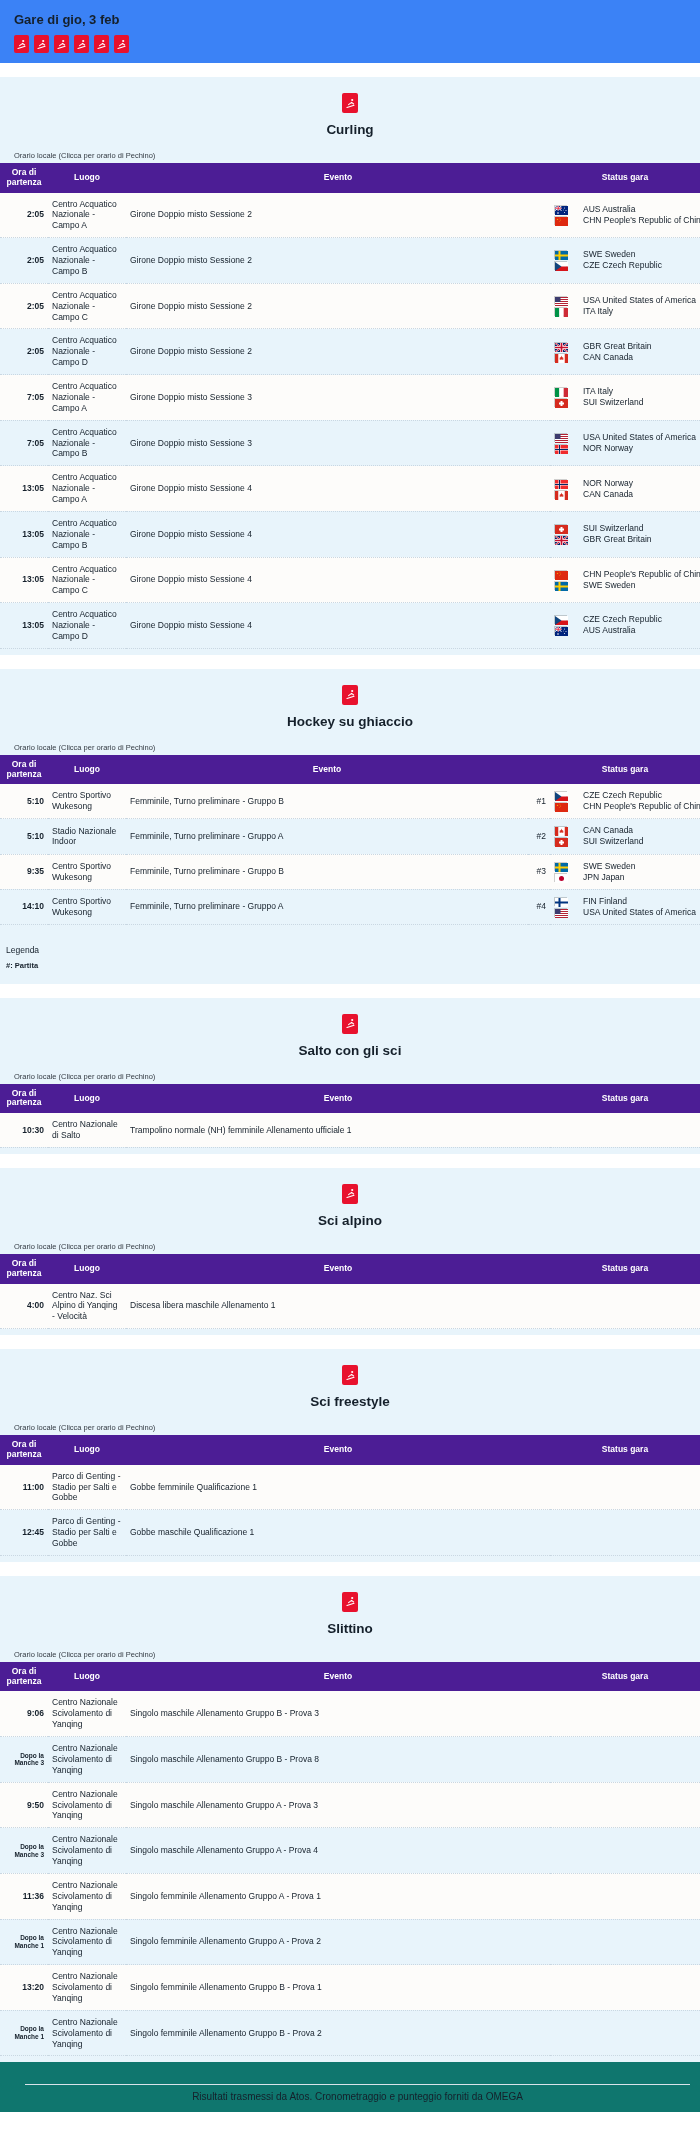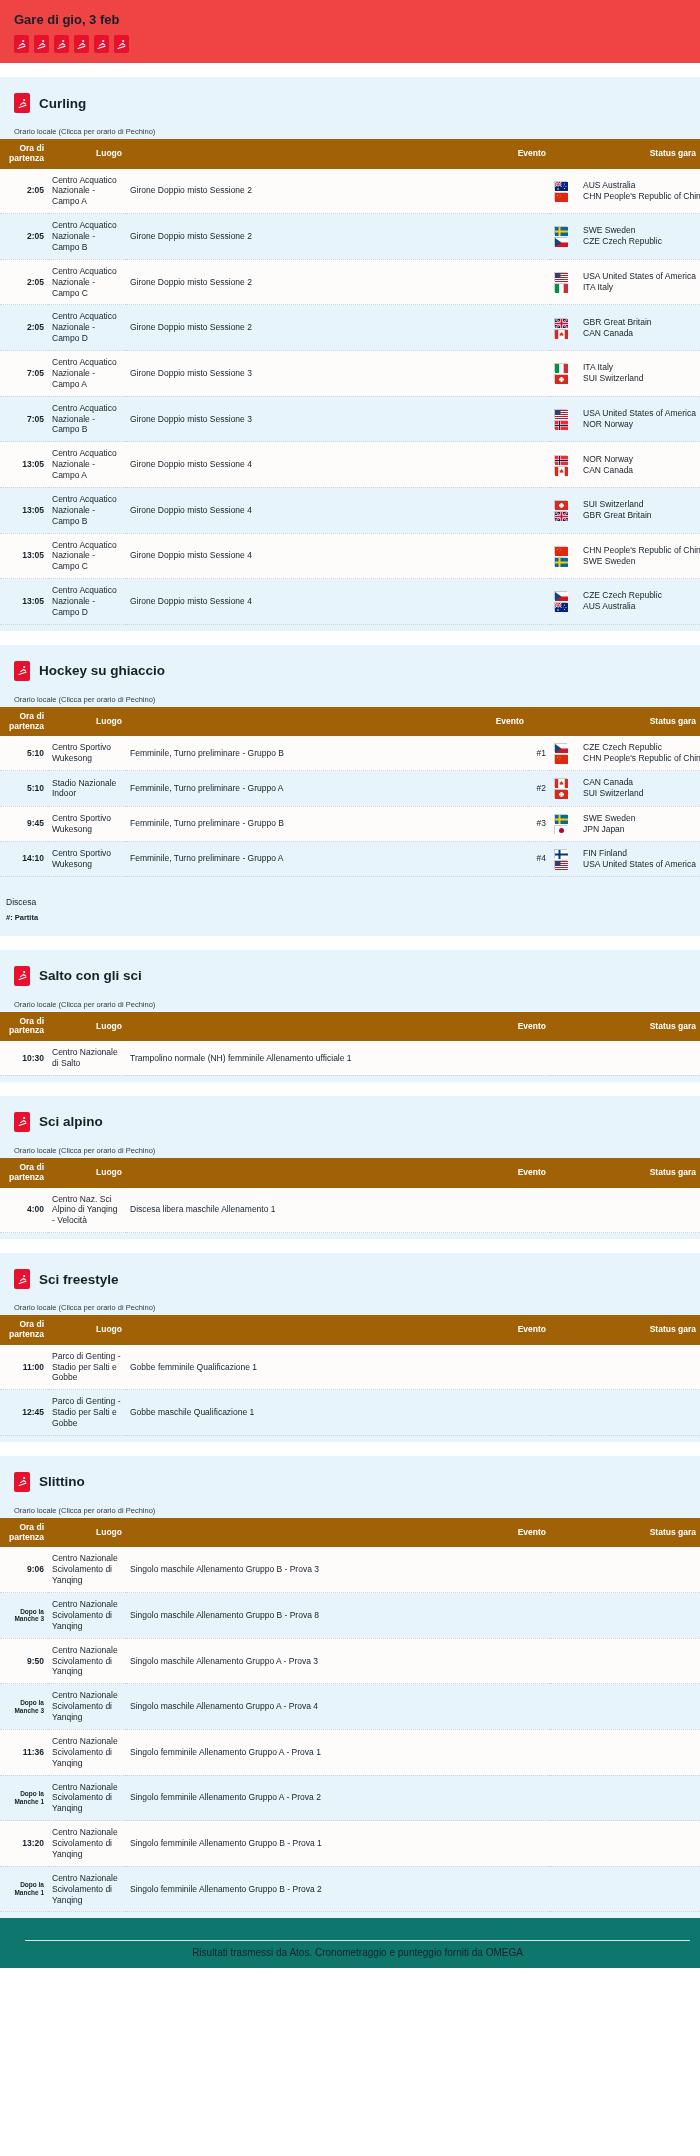--- a/index.html
+++ b/index.html
@@ -6,21 +6,21 @@
   html, body {
     margin: 0; padding: 0;
     background: #ffffff;
     font-family: "Liberation Sans", sans-serif;
   }
   body { width: 700px; }
   .page { width: 700px; background: #ffffff; }
 
   
   .topbar {
-    background: #ef4444;
+    background: #3b82f6;
     padding: 12px 14px 10px 14px;
   }
   .topbar-title {
     font-size: 13px;
     font-weight: bold;
     color: #15202b;
     margin-bottom: 8px;
   }
   .sport-icons { display: flex; gap: 5px; }
   .sport-chip {
@@ -33,20 +33,21 @@
   .sport-chip svg { display: block; }
 
   .gap { height: 14px; background: #ffffff; }
 
   
   .section { background: #e8f4fb; padding: 0 0 6px 0; }
   .section-head {
     display: flex; align-items: center;
     gap: 9px;
     padding: 16px 14px 14px 14px;
+    flex-direction: column;
   }
   .section-icon {
     width: 16px; height: 20px;
     background: #e8112d;
     border-radius: 2px;
     display: flex; align-items: center; justify-content: center;
     flex: 0 0 auto;
   }
   .section-title {
     font-size: 13.5px;
@@ -59,25 +60,25 @@
     padding: 0 5px 3px 14px;
   }
 
   
   table.sched {
     width: 100%;
     border-collapse: collapse;
     table-layout: fixed;
   }
   table.sched thead th {
-    background: #a16207;
+    background: #4c1d95;
     color: #ffffff;
     font-size: 8.5px;
     font-weight: bold;
-    text-align: right;
+    text-align: center;
     padding: 5px 4px;
     vertical-align: middle;
     line-height: 1.15;
   }
   th.c-time   { width: 48px;  padding-left: 8px; }
   th.c-venue  { width: 78px; }
   th.c-event  { width: auto; }
   th.c-num    { width: 22px; }
   th.c-status { width: 150px; text-align: right; padding-right: 10px; }
 
@@ -569,21 +570,21 @@
                   <span class="flag"><svg width="13" height="9" viewBox="0 0 26 18" xmlns="http://www.w3.org/2000/svg">
                       <rect width="26" height="18" fill="#d52b1e"></rect>
                       <rect x="11" y="4" width="4" height="10" fill="#fff"></rect>
                       <rect x="8" y="7" width="10" height="4" fill="#fff"></rect>
                     </svg></span>
                   <span class="team-name">SUI Switzerland</span>
                 </div>
               </td>
             </tr>
             <tr>
-              <td class="c-time">9:45</td>
+              <td class="c-time">9:35</td>
               <td class="c-venue">Centro Sportivo Wukesong</td>
               <td class="c-event">Femminile, Turno preliminare - Gruppo B</td>
               <td class="c-num">#3</td>
               <td class="c-status">
                 <div class="team">
                   <span class="flag"><svg width="13" height="9" viewBox="0 0 26 18" xmlns="http://www.w3.org/2000/svg">
                       <rect width="26" height="18" fill="#006aa7"></rect>
                       <rect x="0" y="7" width="26" height="4" fill="#fecc00"></rect>
                       <rect x="7" y="0" width="4" height="18" fill="#fecc00"></rect>
                     </svg></span>
@@ -625,21 +626,21 @@
                       <rect width="11" height="10" fill="#3c3b6e"></rect>
                     </svg></span>
                   <span class="team-name">USA United States of America</span>
                 </div>
               </td>
             </tr>
           </tbody>
         </table>
       </div>
       <div class="legend">
-        <div class="legend-title">Discesa</div>
+        <div class="legend-title">Legenda</div>
         <div class="legend-row">#: Partita</div>
       </div>
       <div class="gap"></div>
       <div class="section">
         <div class="section-head">
           <div class="section-icon">
             <svg width="11" height="13" viewBox="0 0 11 13" xmlns="http://www.w3.org/2000/svg">
               <g fill="none" stroke="#ffffff" stroke-width="1.1" stroke-linecap="round">
                 <circle cx="7.2" cy="3" r="1.1" fill="#fff" stroke="none"></circle>
                 <path d="M2 10.5 L9 8.2"></path>

